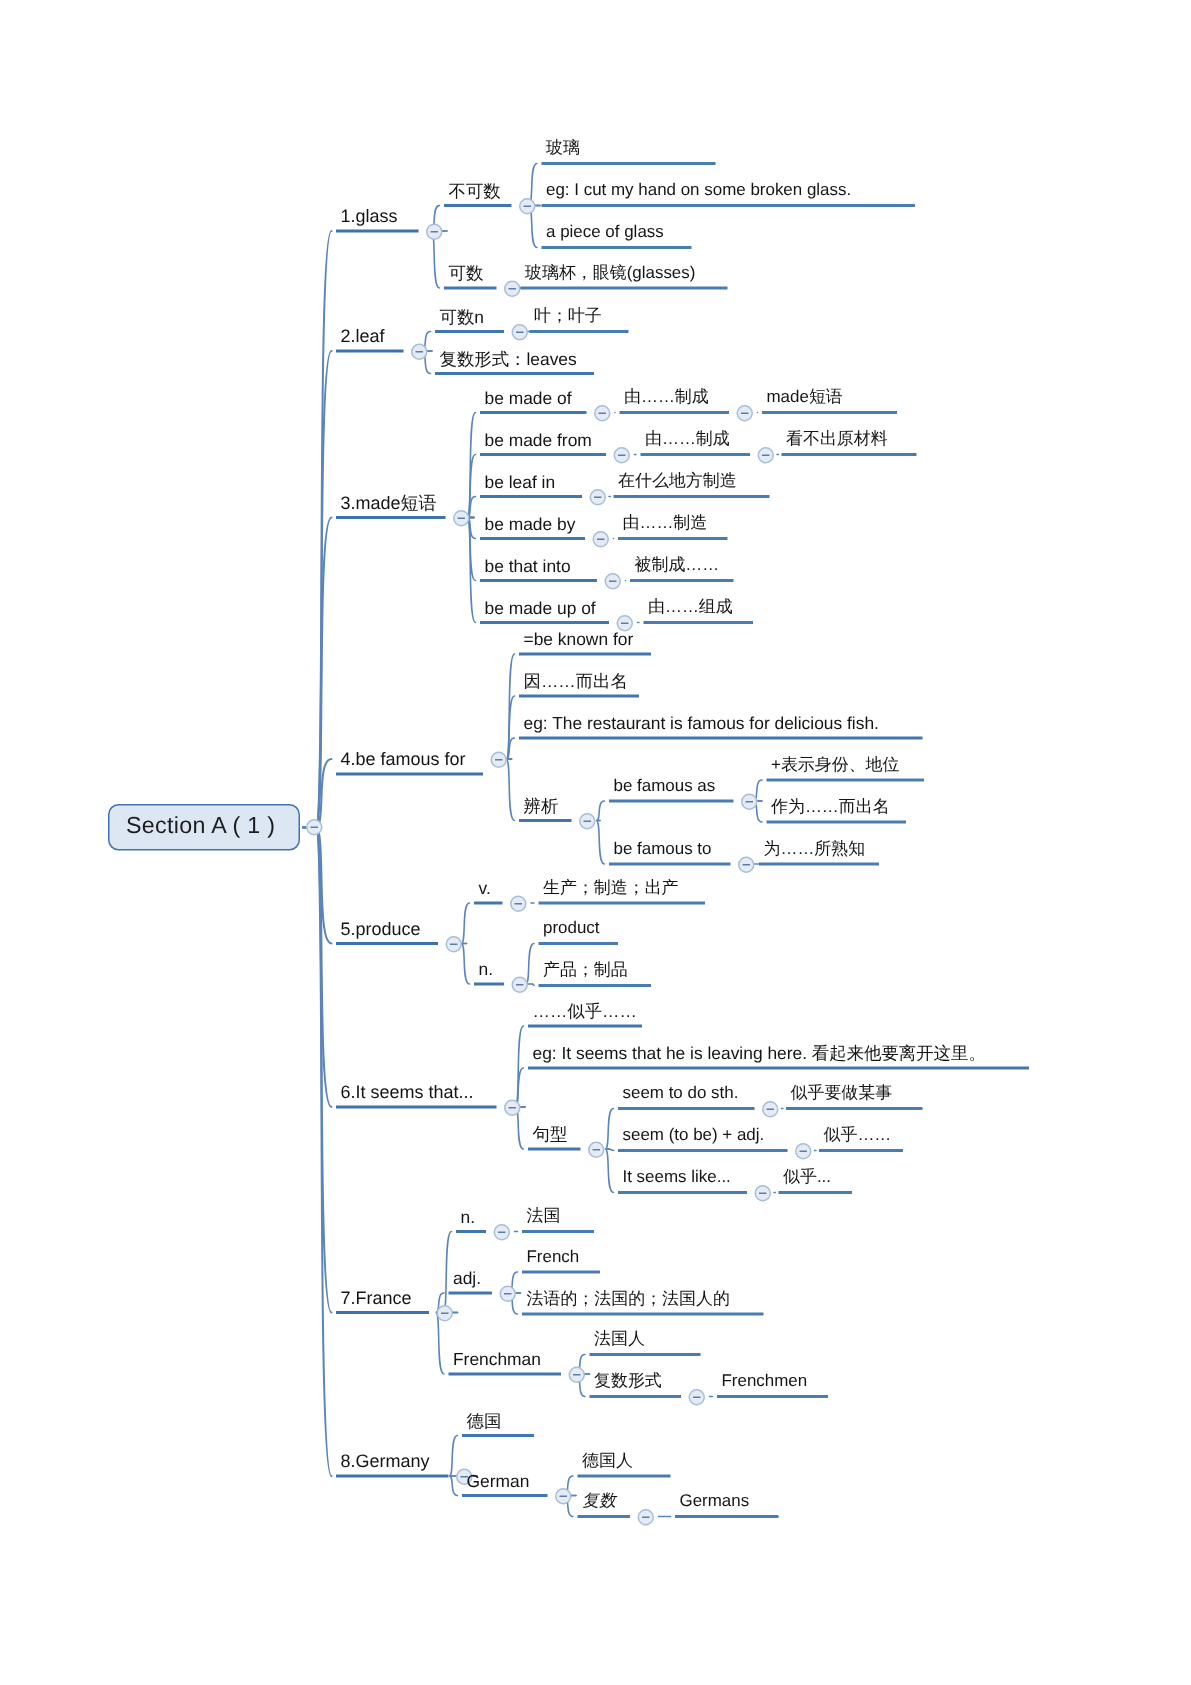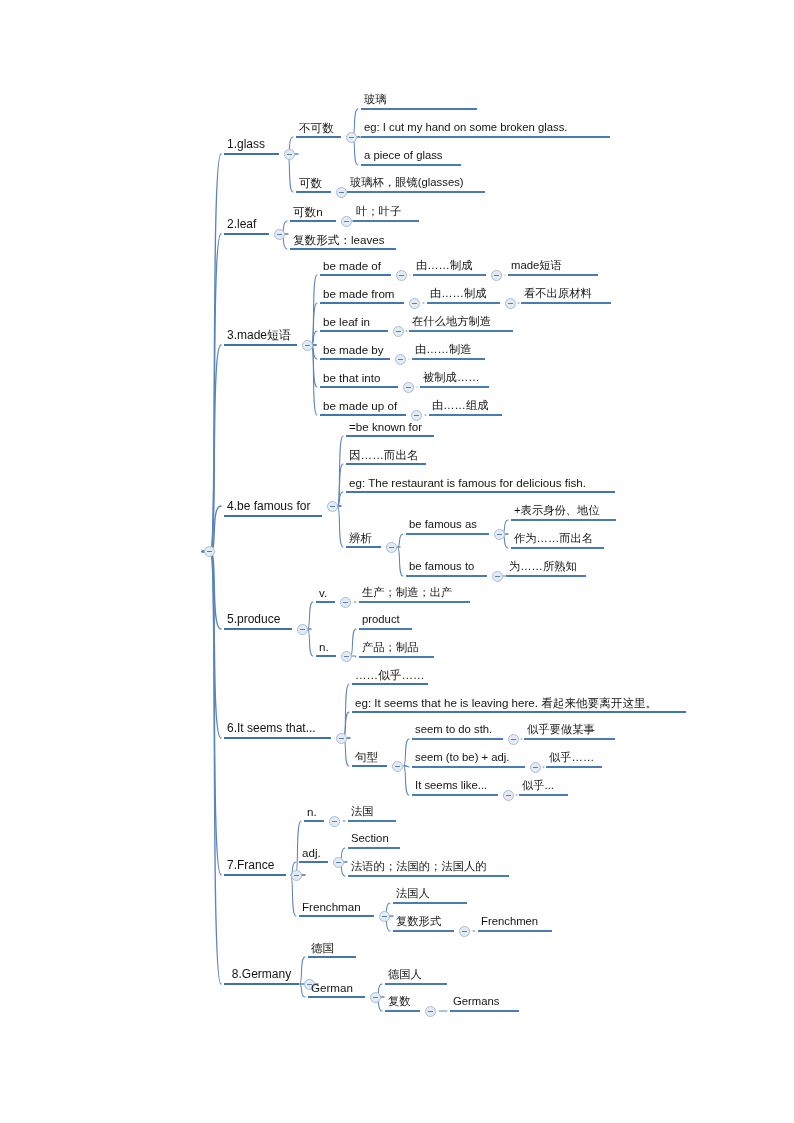--- a/index.html
+++ b/index.html
@@ -157,20 +157,23 @@
       <path d="M 393 916 L 384.5 916 C 388.075 916, 384.5 903, 390 903" fill="none" stroke="#5b84bb" stroke-width="1.05" stroke-linecap="round"></path>
       <path d="M 393 916 L 384.5 916 C 388.075 916, 384.5 931, 390 931" fill="none" stroke="#5b84bb" stroke-width="1.05" stroke-linecap="round"></path>
       <path d="M 473 931 L 475 931" fill="none" stroke="#5b84bb" stroke-width="1.05" stroke-linecap="round"></path>
       <path d="M 202 551.5 L 210.55 551.5 C 217.3425 551.5, 210.55 984, 221 984" fill="none" stroke="#5b84bb" stroke-width="1.35" stroke-linecap="round"></path>
       <path d="M 318 984 L 299.5 984 C 303.075 984, 299.5 957, 305 957" fill="none" stroke="#5b84bb" stroke-width="1.05" stroke-linecap="round"></path>
       <path d="M 318 984 L 299.5 984 C 303.075 984, 299.5 997, 305 997" fill="none" stroke="#5b84bb" stroke-width="1.05" stroke-linecap="round"></path>
       <path d="M 384 997 L 376.5 997 C 380.075 997, 376.5 984, 382 984" fill="none" stroke="#5b84bb" stroke-width="1.05" stroke-linecap="round"></path>
       <path d="M 384 997 L 376.5 997 C 380.075 997, 376.5 1011, 382 1011" fill="none" stroke="#5b84bb" stroke-width="1.05" stroke-linecap="round"></path>
       <path d="M 439 1011 L 447 1011" fill="none" stroke="#5b84bb" stroke-width="1.05" stroke-linecap="round"></path>
     </svg>
+  <div id="root-node" class="root-node" style="left: 72px; top: 536px; width: 128px; height: 31px;">
+    <span>Section A ( 1 )</span>
+  </div>
   <div id="nodes-layer">
       <div class="node lvl1" style="left: 224px; top: 138px;">
         <span class="label" style="min-width: 49px;">1.glass</span>
       </div>
       <div class="collapse" style="left: 284px; top: 148.5px;"></div>
       <div class="node lvl2" style="left: 296px; top: 121px;">
         <span class="label" style="min-width: 39px;">不可数</span>
       </div>
       <div class="collapse" style="left: 346px; top: 131.5px;"></div>
       <div class="node lvl3" style="left: 361px; top: 93px;">
@@ -356,55 +359,55 @@
       </div>
       <div class="collapse" style="left: 329px; top: 815.5px;"></div>
       <div class="node lvl3" style="left: 348px; top: 805px;">
         <span class="label" style="min-width: 42px;">法国</span>
       </div>
       <div class="node lvl2" style="left: 299px; top: 846px;">
         <span class="label" style="min-width: 23px;">adj.</span>
       </div>
       <div class="collapse" style="left: 333px; top: 856.5px;"></div>
       <div class="node lvl3" style="left: 348px; top: 832px;">
-        <span class="label" style="min-width: 46px;">Section</span>
+        <span class="label" style="min-width: 46px;">French</span>
       </div>
       <div class="node lvl3" style="left: 348px; top: 860px;">
         <span class="label" style="min-width: 155px;">法语的；法国的；法国人的</span>
       </div>
       <div class="node lvl2" style="left: 299px; top: 900px;">
         <span class="label" style="min-width: 69px;">Frenchman</span>
       </div>
       <div class="collapse" style="left: 379px; top: 910.5px;"></div>
       <div class="node lvl3" style="left: 393px; top: 887px;">
         <span class="label" style="min-width: 68px;">法国人</span>
       </div>
       <div class="node lvl3" style="left: 393px; top: 915px;">
         <span class="label" style="min-width: 55px;">复数形式</span>
       </div>
       <div class="collapse" style="left: 459px; top: 925.5px;"></div>
       <div class="node lvl4" style="left: 478px; top: 915px;">
         <span class="label" style="min-width: 68px;">Frenchmen</span>
       </div>
       <div class="node lvl1" style="left: 224px; top: 968px;">
-        <span class="label" style="min-width: 69px; text-align: center;">8.Germany</span>
+        <span class="label" style="min-width: 69px;">8.Germany</span>
       </div>
       <div class="collapse" style="left: 304px; top: 978.5px;"></div>
       <div class="node lvl2" style="left: 308px; top: 941px;">
         <span class="label" style="min-width: 42px;">德国</span>
       </div>
       <div class="node lvl2" style="left: 308px; top: 981px;">
         <span class="label" style="min-width: 51px;">German</span>
       </div>
       <div class="collapse" style="left: 370px; top: 991.5px;"></div>
       <div class="node lvl3" style="left: 385px; top: 968px;">
         <span class="label" style="min-width: 56px;">德国人</span>
       </div>
       <div class="node lvl3" style="left: 385px; top: 995px;">
-        <span class="label" style="min-width: 29px;">复数</span>
+        <span class="label" style="min-width: 29px; font-style: italic;">复数</span>
       </div>
       <div class="collapse" style="left: 425px; top: 1005.5px;"></div>
       <div class="node lvl4" style="left: 450px; top: 995px;">
         <span class="label" style="min-width: 63px;">Germans</span>
       </div>
       <div class="collapse" style="left: 204px; top: 546px;"></div>
     </div>
 </div>
 
 </body></html>

